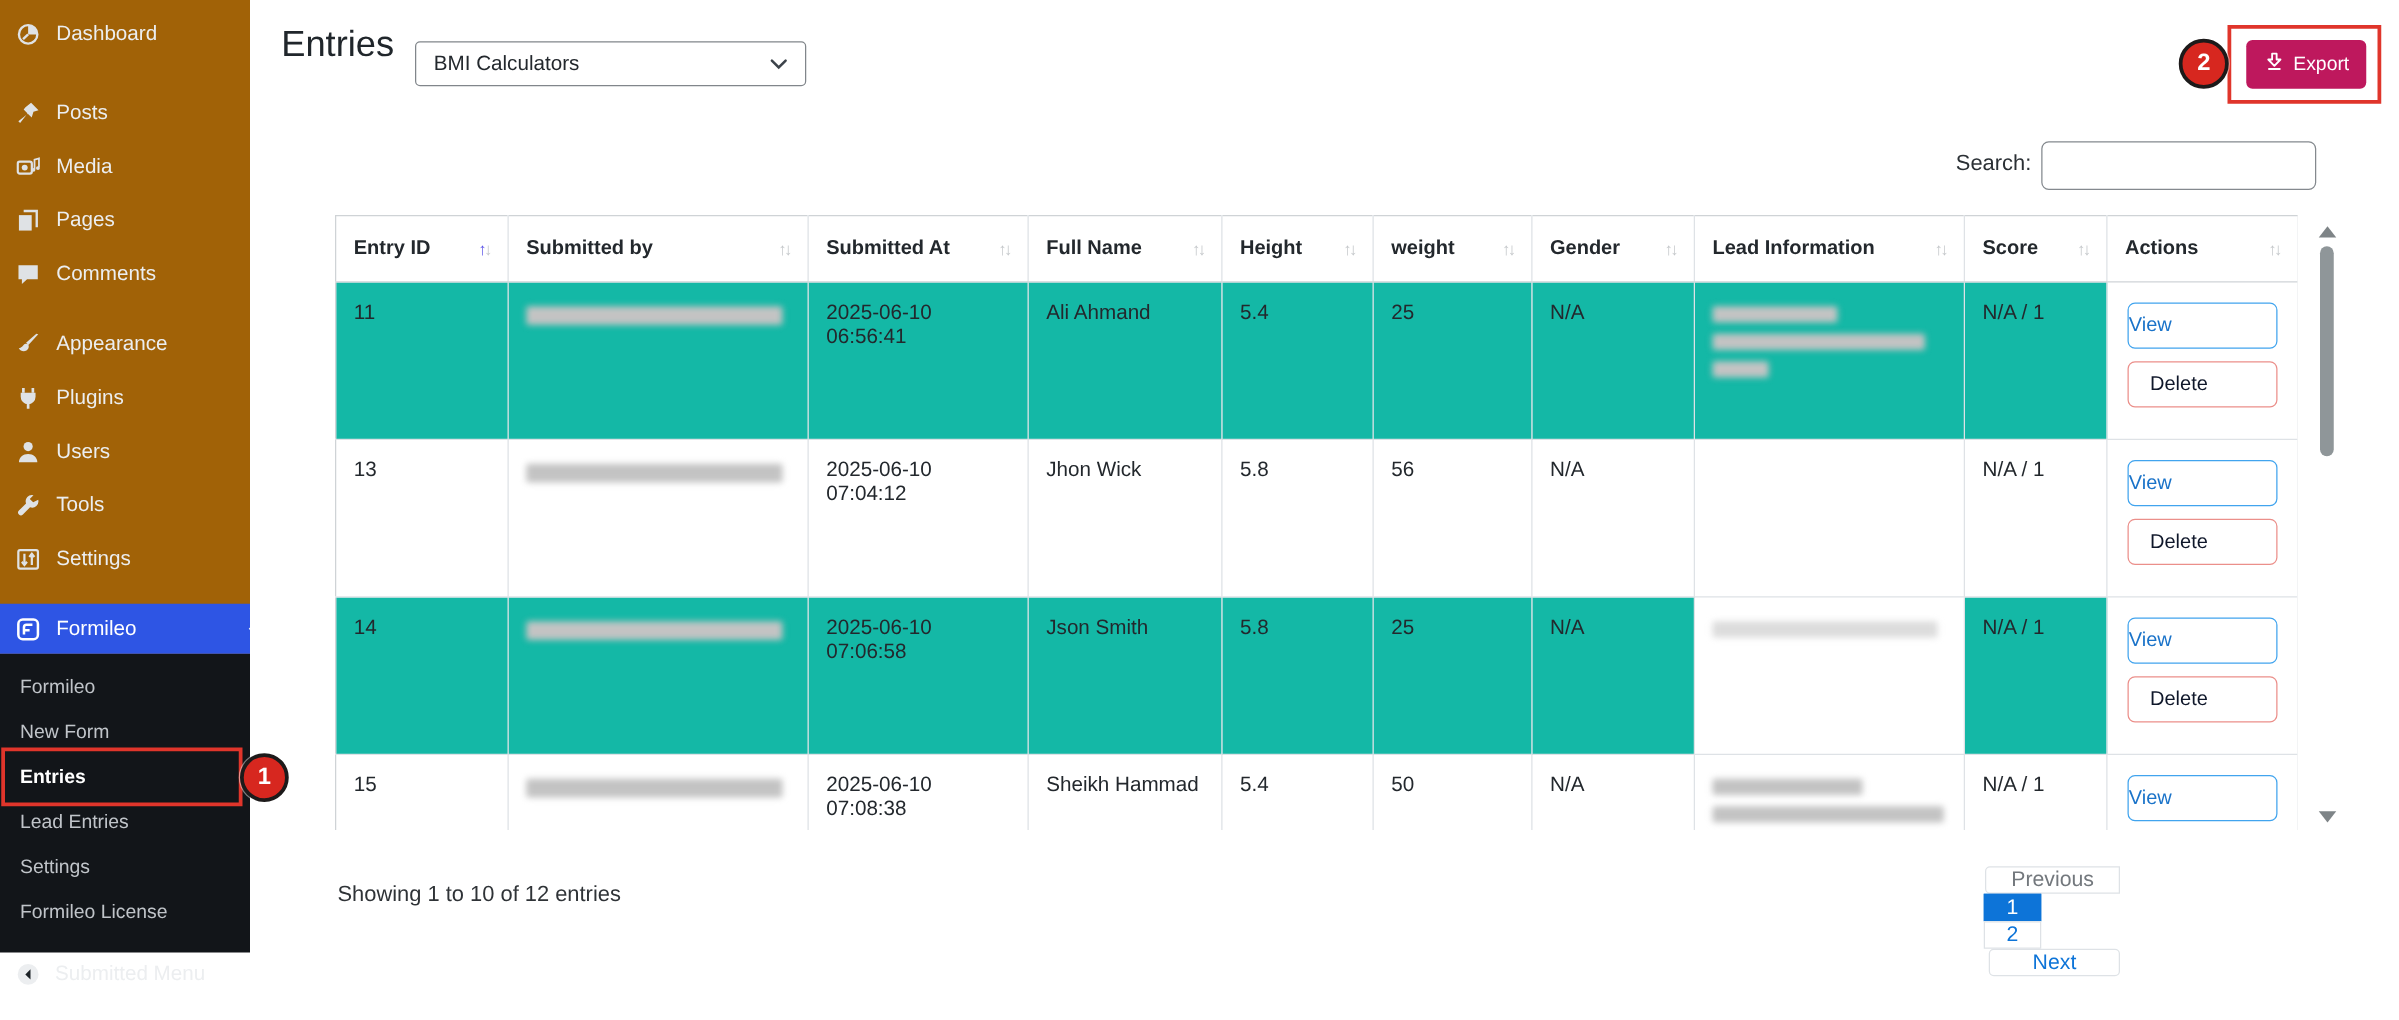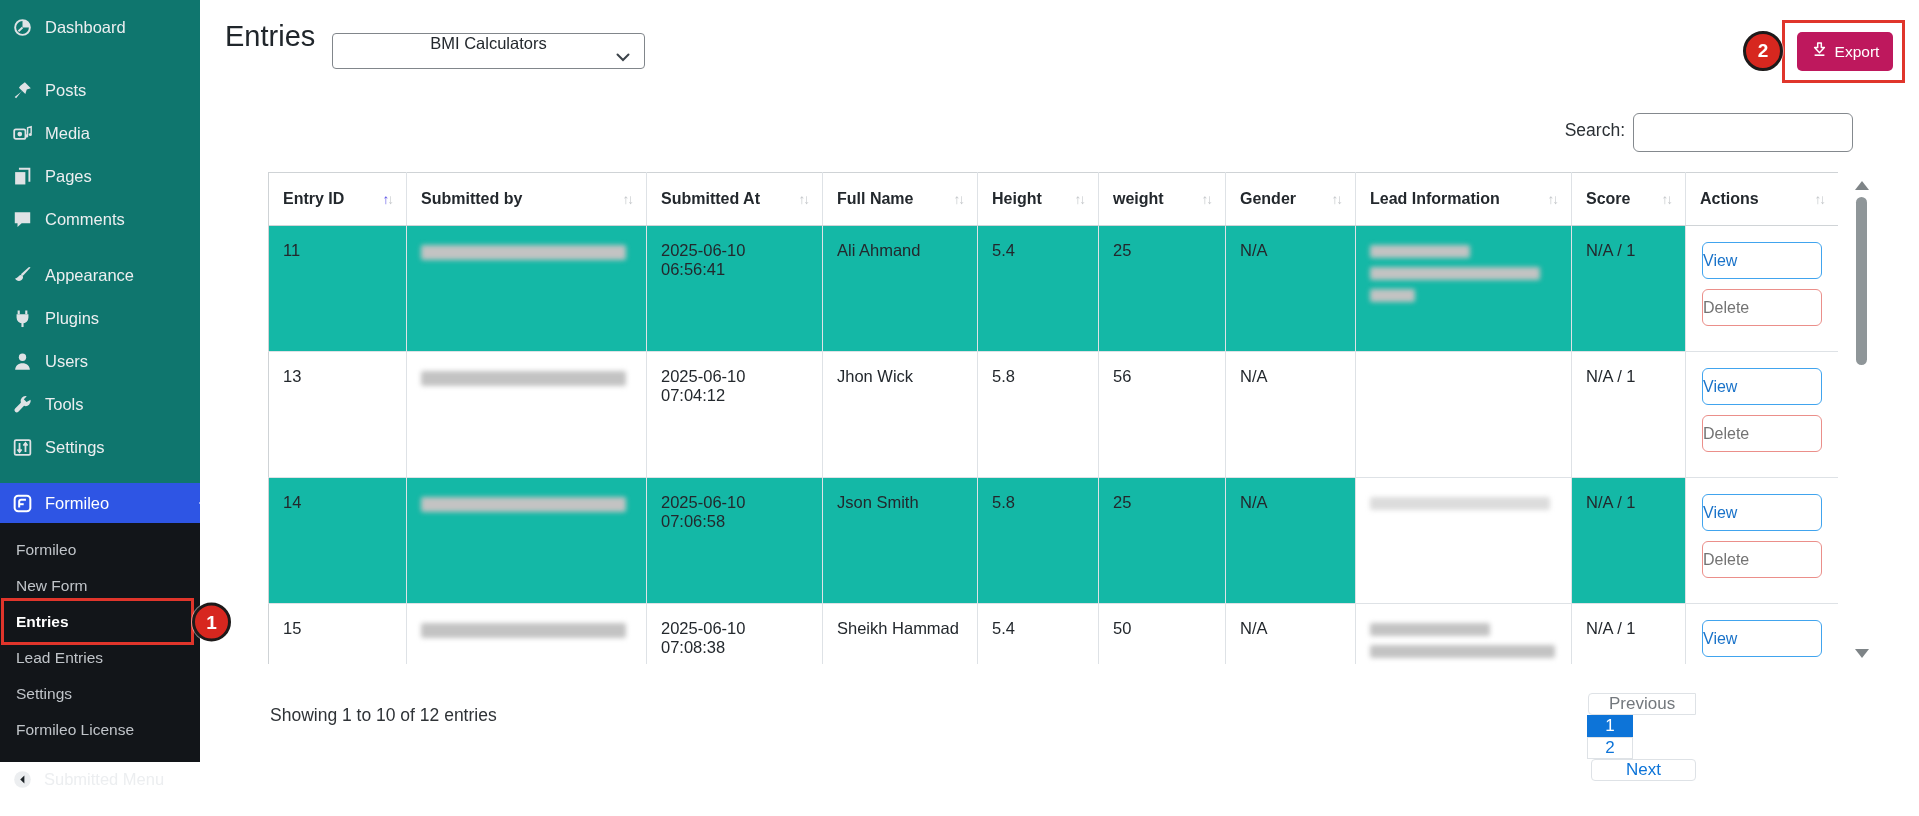--- a/index.html
+++ b/index.html
@@ -2,21 +2,21 @@
 <html><head>
 <meta charset="utf-8">
 <style>
   * { box-sizing: border-box; margin: 0; padding: 0; }
   html,body { width:1919px; height:816px; overflow:hidden; background:#fff;
     font-family:"Liberation Sans", sans-serif; }
   #stage { position:relative; width:1919px; height:816px; background:#fff; }
 
   
   #sidebar { position:absolute; left:0; top:0; width:200px; height:628px;
-    background:#0f766e; color:#eceef0; z-index:5; }
+    background:#a16207; color:#eceef0; z-index:5; }
   .menu-top { padding-top:6px; }
   .mi { height:43px; display:flex; align-items:center; gap:13px; padding-left:13px;
     font-size:16.5px; color:#eceef0; cursor:pointer; }
   .mi.gap-lg { margin-top:20px; }
   .mi.gap-md { margin-top:13px; }
   .mi-icon { width:19px; height:19px; display:inline-flex; color:#dfe2e5; flex:0 0 19px; }
   .mi-icon svg { width:100%; height:100%; }
 
   .formileo-active { position:relative; margin-top:14px; height:40px; display:flex;
     align-items:center; gap:13px; padding-left:13px; background:#2e55e4; color:#fff;
@@ -39,21 +39,21 @@
 
   #collapse-item { position:absolute; left:0; top:758px; width:200px; height:43px;
     display:flex; align-items:center; gap:12px; padding-left:13px; font-size:16.5px;
     color:#eceef0; cursor:pointer; }
 
   
   #page-title { position:absolute; left:225px; top:20px; font-size:29px; font-weight:400;
     color:#20262b; }
   #form-selector { position:absolute; left:332px; top:33px; width:313px; height:36px;
     border:1px solid #81868b; border-radius:4px; background:#fff; display:flex;
-    align-items:center; padding:0 14px; font-size:16.5px; color:#23282d; cursor:pointer;flex-direction:column; }
+    align-items:center; padding:0 14px; font-size:16.5px; color:#23282d; cursor:pointer; }
   #form-selector .chev { margin-left:auto; display:flex; }
 
   .ann-box-export { position:absolute; left:1782px; top:20px; width:123px; height:63px;
     border:3px solid #e0352b; z-index:20; pointer-events:none; }
   #export-button { position:absolute; left:1797px; top:32px; width:96px; height:39px;
     background:#be185d; border:none; border-radius:5px; color:#fff; font-size:15.5px;
     display:flex; align-items:center; justify-content:center; gap:7px; cursor:pointer;
     font-family:"Liberation Sans", sans-serif; }
   .circle-2 { position:absolute; left:1743px; top:31px; width:40px; height:40px; z-index:25; }
 
@@ -83,21 +83,21 @@
   td.actions-cell { background:#fff !important; padding-top:16px; }
   td.white-cell { background:#fff !important; }
   .redact { background:#c3c3c3; filter:blur(2.5px); border-radius:2px; height:13px;
     margin:4px 0 9px; }
   .redact.faint { background:#dcdcdc; }
   .redact.wide { height:15px; }
   .act-btn { display:block; width:120px; height:37px; margin:0 auto 10px; background:#fff;
     border-radius:6px; font-size:16px; cursor:pointer; text-align:left; line-height:35px;
     font-family:"Liberation Sans", sans-serif; }
   .view-btn { border:1px solid #41a4ee; color:#1a73c9; }
-  .delete-btn { border:1px solid #eb8f8a; color:#737373; }
+  .delete-btn { border:1px solid #eb8f8a; color:#0f172a;padding-left:17px; }
 
   
   #v-scrollbar { position:absolute; left:1853px; top:177px; width:17px; height:487px; }
   .sb-up { position:absolute; left:2px; top:4px; width:0; height:0;
     border:7px solid transparent; border-bottom:9px solid #7e8487; border-top:none; }
   .sb-thumb { position:absolute; left:3px; top:20px; width:11px; height:168px;
     background:#8f9699; border-radius:6px; cursor:pointer; }
   .sb-down { position:absolute; left:2px; bottom:6px; width:0; height:0;
     border:7px solid transparent; border-top:9px solid #7e8487; border-bottom:none; }
 

